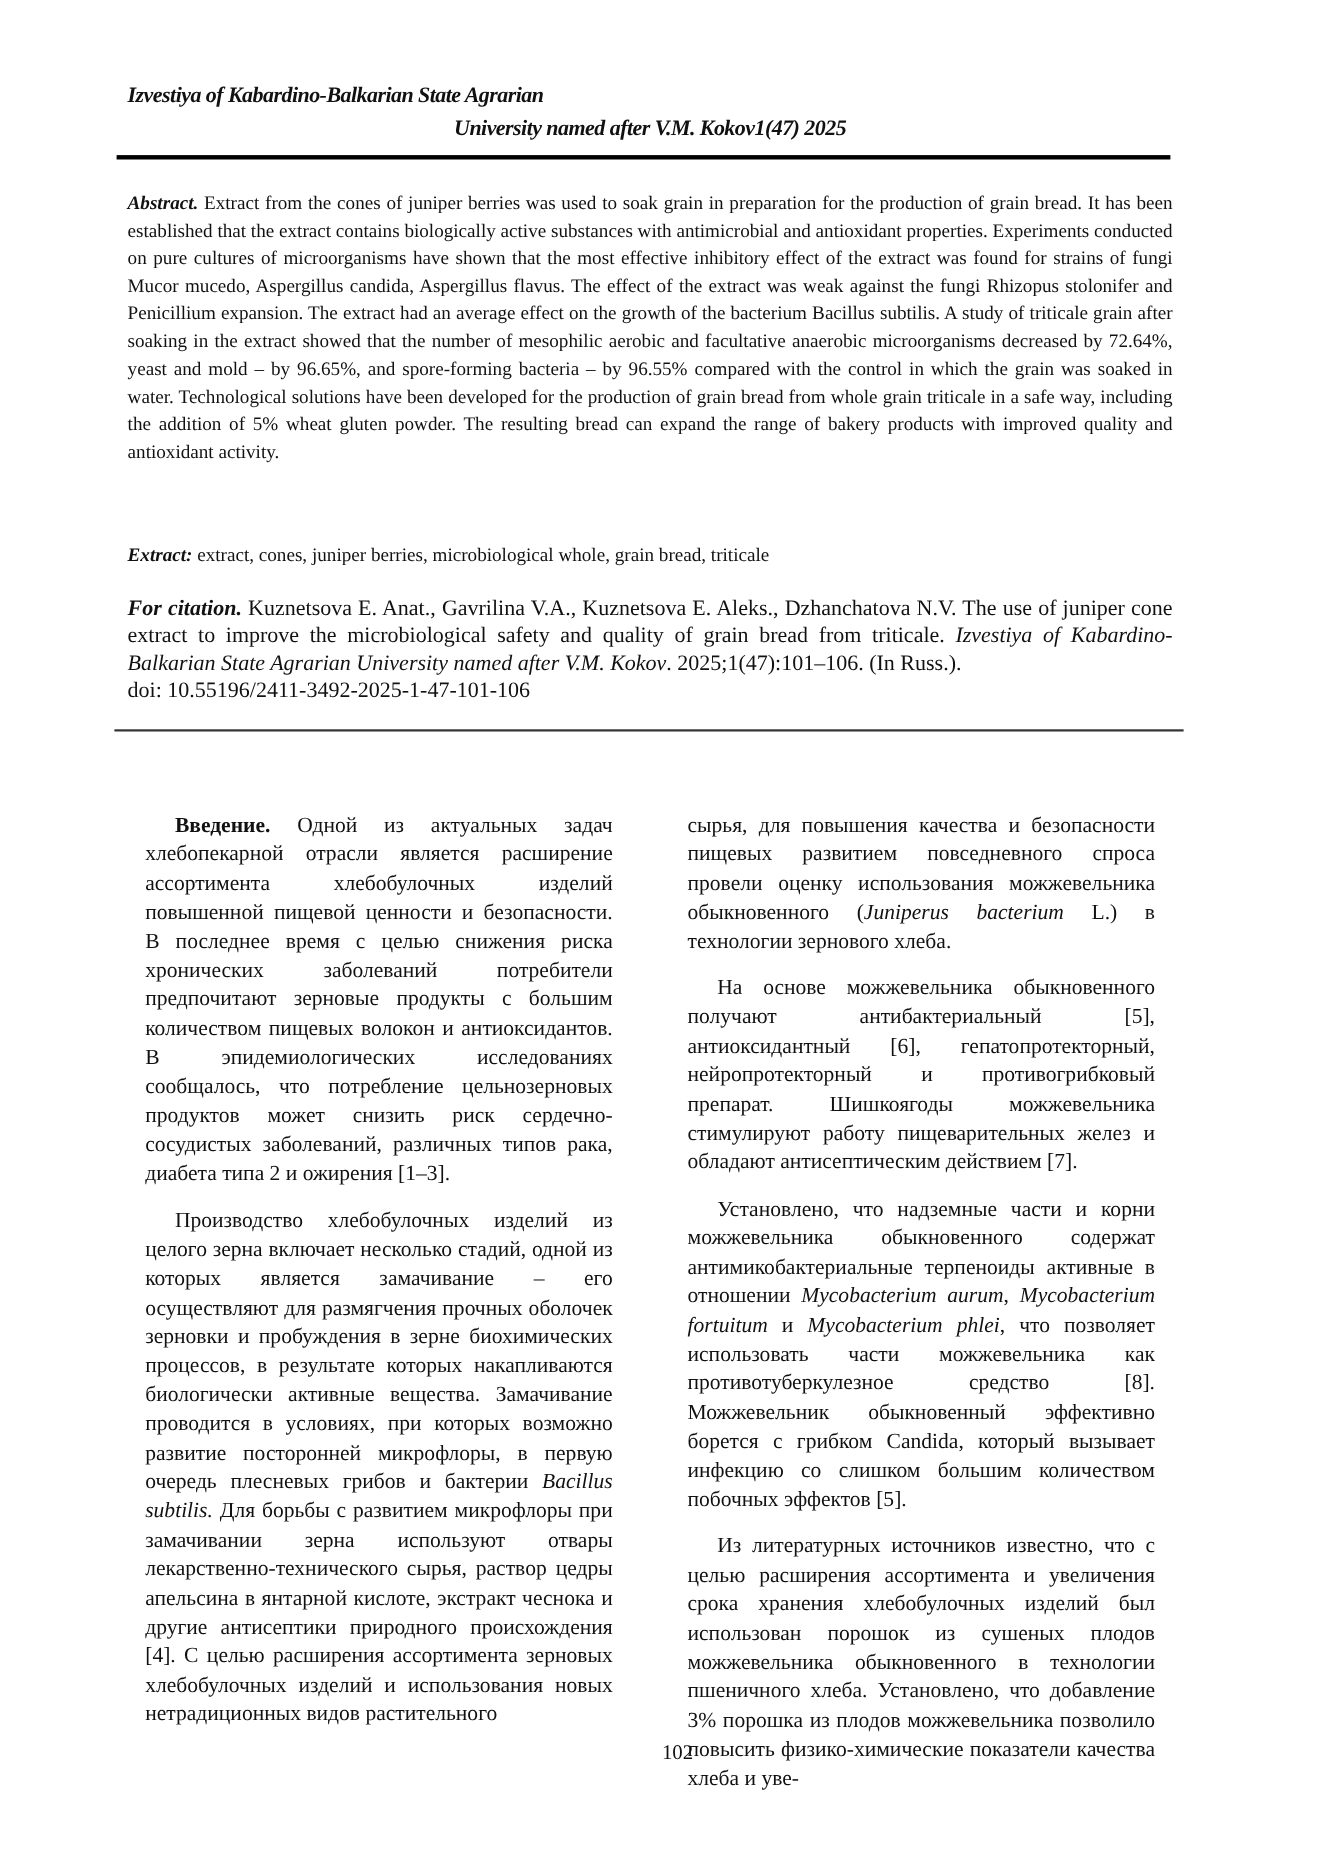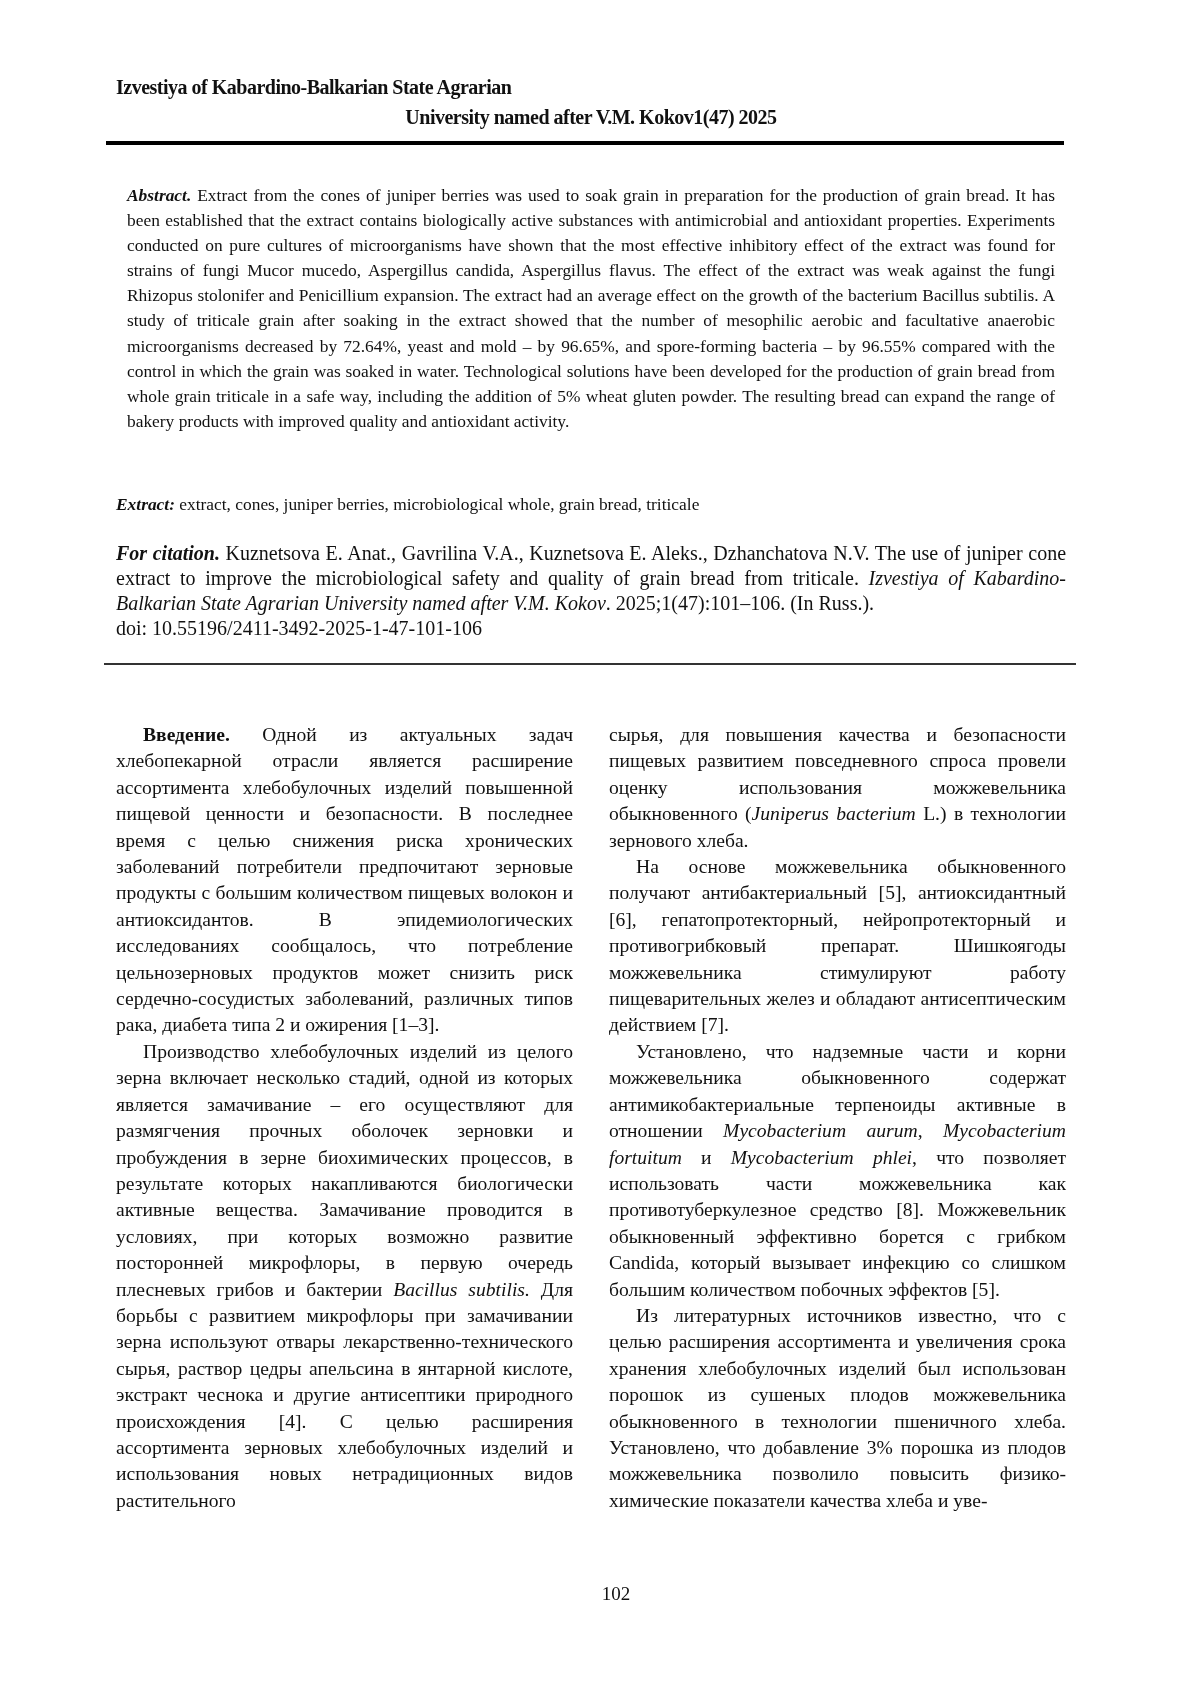--- a/index.html
+++ b/index.html
@@ -1,34 +1,34 @@
 <!DOCTYPE html>
 <html><head>
 <meta charset="utf-8">
 <style>
   html, body { margin: 0; padding: 0; background: #ffffff; }
   body { width: 1200px; height: 1697px; position: relative; overflow: hidden; color: #111; font-family: "Liberation Serif", "DejaVu Serif", serif; }
-  .header { position: absolute; left: 116px; top: 72px; width: 950px; }
+  .header { position: absolute; left: 116px; top: 72px; width: 950px; font-style: italic; }
   .header .t1, .header .t2 { font-family: "Liberation Serif", serif; font-weight: bold; font-size: 20px; letter-spacing: -0.5px; line-height: 30px; color: #111; }
   .header .row2 { display: flex; justify-content: center; align-items: baseline; }
   .header-rule { position: absolute; left: 106px; top: 141px; width: 958px; height: 4px; background: #000; }
 
   .abstract-block { position: absolute; left: 116px; top: 172px; width: 950px; font-size: 17.4px; line-height: 25.1px; text-align: justify; }
-  .abstract-block p { margin: 11px; }
+  .abstract-block p { margin: 0; }
   .lbl { font-weight: bold; font-style: italic; }
   .it { font-style: italic; }
   .kw { position: absolute; left: 116px; top: 492px; width: 950px; font-size: 17.4px; line-height: 25px; }
   .cite { position: absolute; left: 116px; top: 541px; width: 950px; font-size: 20px; line-height: 25.1px; text-align: justify; }
   .cite p { margin: 0; }
   .mid-rule { position: absolute; left: 104px; top: 663px; width: 972px; height: 2px; background: #333; }
 
   .col { position: absolute; top: 722px; width: 457px; font-size: 19.6px; line-height: 26.4px; text-align: justify; }
   .col.left { left: 116px; }
   .col.right { left: 609px; }
-  .col p { margin: 0; text-indent: 27px; }
+  .col p { margin: 16px; text-indent: 27px; }
   .col p.noindent { text-indent: 0; }
   .bold { font-weight: bold; }
   .pagenum { position: absolute; left: 16px; width: 1200px; top: 1583px; text-align: center; font-size: 19px; }
 </style>
 </head>
 <body>
 
 <div class="header">
   <div class="t1">Izvestiya of Kabardino-Balkarian State Agrarian</div>
   <div class="row2">

